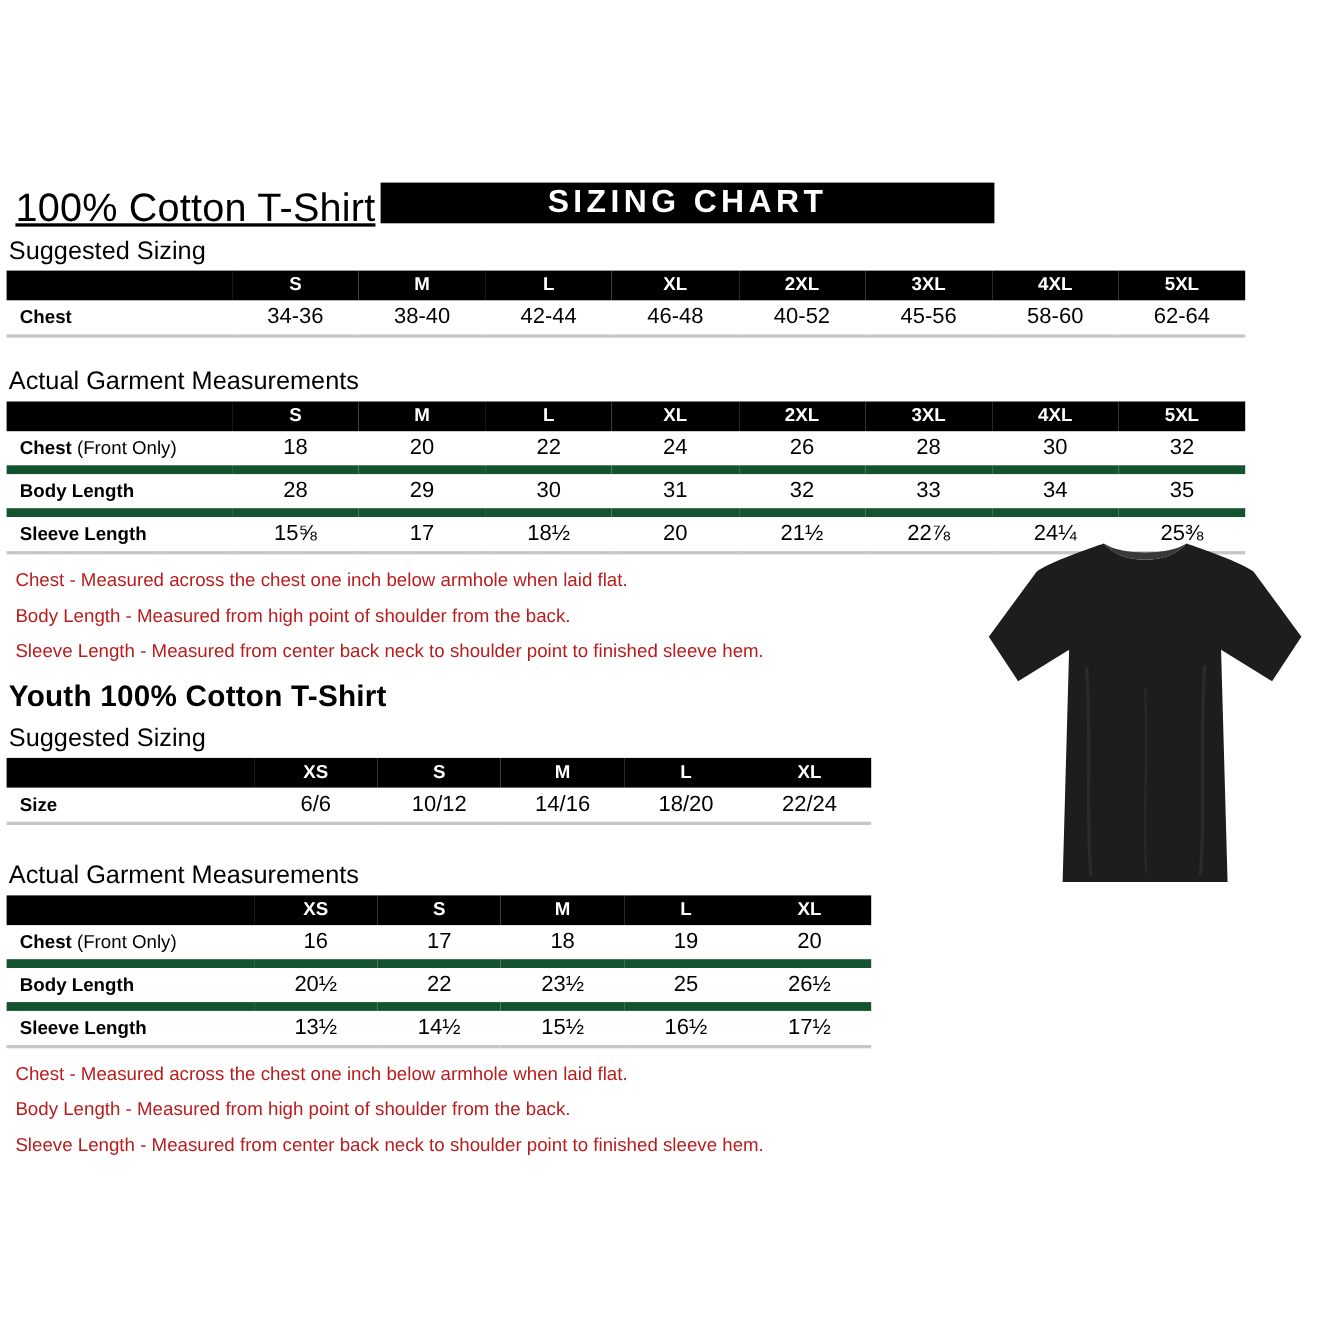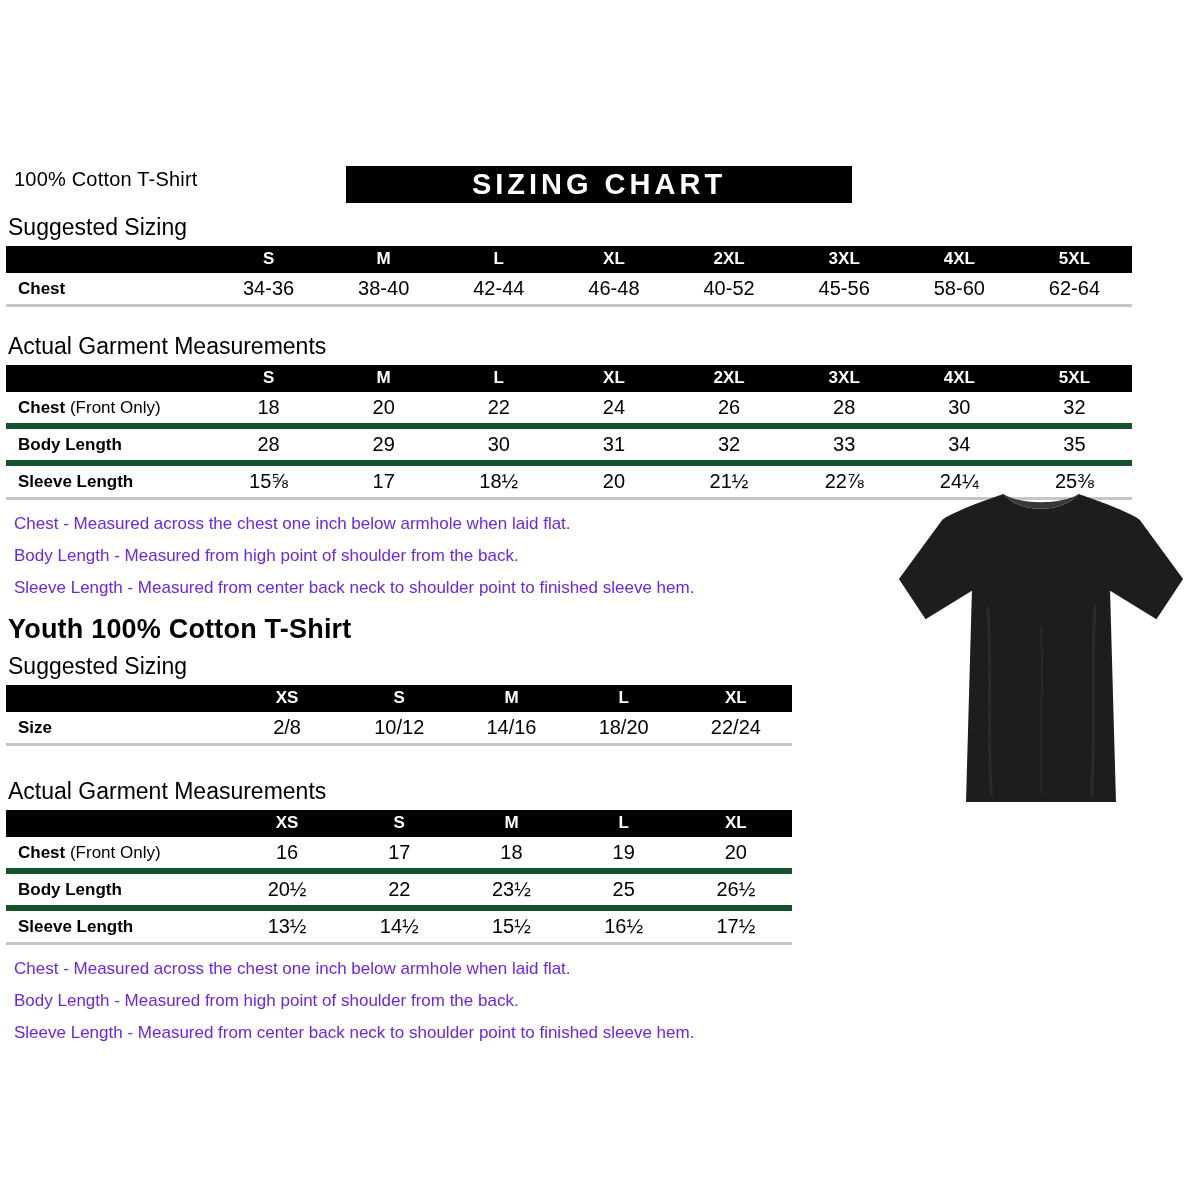--- a/index.html
+++ b/index.html
@@ -1,44 +1,44 @@
 <!DOCTYPE html>
 <html><head>
 <meta charset="utf-8">
 <style>
   * { margin:0; padding:0; box-sizing:border-box; }
   html, body { width:1200px; height:1200px; background:#ffffff; overflow:hidden; }
   body { font-family:"Liberation Sans", sans-serif; color:#000; position:relative; }
   .page { padding:166px 0 0 6px; position:relative; }
 
   .topbar { position:relative; height:42px; }
-  .page-title { position:absolute; left:8px; top:2px; font-size:20px; font-weight:400; letter-spacing:.2px; }
-  .banner { position:absolute; left:340px; top:0; width:506px; height:37px; background:#000;
+  .page-title { position:absolute; left:8px; top:2px; font-size:36px; font-weight:400; letter-spacing:.2px;text-decoration:underline; }
+  .banner { position:absolute; left:340px; top:0; width:558px; height:37px; background:#000;
             color:#fff; display:flex; align-items:center; justify-content:center;
             font-size:29px; font-weight:700; letter-spacing:4px; }
 
   .section-heading { font-size:23px; font-weight:400; margin:6px 0 5px 2px; }
   .mt-lg { margin-top:26px; }
   .mt-xl { margin-top:32px; }
 
   table.size-table { border-collapse:collapse; table-layout:fixed; }
   table.adult { width:1126px; }
   table.youth-t { width:786px; }
   .size-table thead th { background:#000; color:#fff; font-size:17px; font-weight:700;
                          text-align:center; padding:3px 0 4px; }
   .adult thead th.corner { width:205px; }
   .youth-t thead th.corner { width:225px; }
   .size-table tbody th { text-align:left; font-size:17px; font-weight:700; padding:4px 0 4px 12px; white-space:nowrap; }
   .size-table tbody th .suffix { font-weight:400; }
   .size-table tbody td { text-align:center; font-size:20px; padding:4px 0; }
-  .size-table tbody tr { border-bottom:6px solid #14532d; }
+  .size-table tbody tr { border-bottom:8px solid #14532d; }
   .size-table tbody tr:last-child { border-bottom:3px solid #c6c6c6; }
 
   .notes { margin:14px 0 0 8px; }
-  .notes .note { font-size:17px; margin-bottom:12px; color:#6d28d9; }
+  .notes .note { font-size:17px; margin-bottom:12px; color:#b91c1c; }
 
   .youth-title { font-size:27px; font-weight:700; margin:16px 0 8px 2px; letter-spacing:.2px; }
 
   .tshirt { position:absolute; left:893px; top:476px; }
 </style>
 </head>
 <body>
 
 <div class="page">
 
@@ -145,21 +145,21 @@
           <th>XS</th>
           <th>S</th>
           <th>M</th>
           <th>L</th>
           <th>XL</th>
         </tr>
       </thead>
       <tbody>
         <tr>
           <th>Size</th>
-          <td>2/8</td>
+          <td>6/6</td>
           <td>10/12</td>
           <td>14/16</td>
           <td>18/20</td>
           <td>22/24</td>
         </tr>
       </tbody>
     </table>
 
   <div class="section-heading mt-xl">Actual Garment Measurements</div>
   <table class="size-table youth-t">

